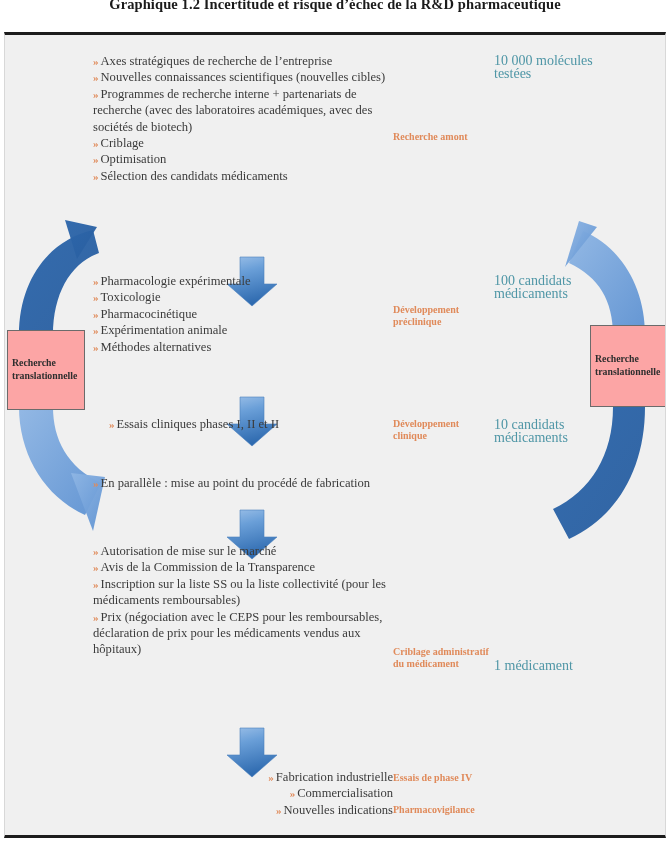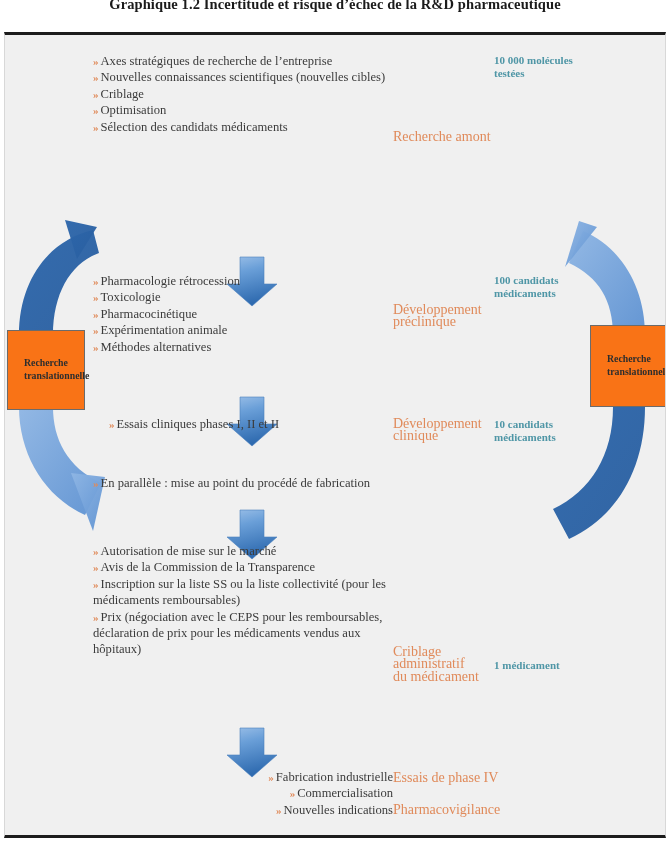--- a/index.html
+++ b/index.html
@@ -53,46 +53,46 @@
     font-size:11px;
     letter-spacing:-1px;
     margin-right:3px;
   }
 
   
   .note-orange{
     position:absolute;
     color:#e08a5a;
     font-family:"Liberation Serif", serif;
+    font-size:10px;
+    line-height:12.4px;
+    font-weight:700;
+  }
+  .note-teal{
+    position:absolute;
+    color:#4f96a6;
+    font-family:"Liberation Serif", serif;
     font-size:14px;
-    line-height:12.4px;
+    line-height:13.2px;
     font-weight:400;
   }
-  .note-teal{
-    position:absolute;
-    color:#4f96a6;
-    font-family:"Liberation Serif", serif;
-    font-size:11px;
-    line-height:13.2px;
-    font-weight:700;
-  }
 
   
   .trans-box{
     position:absolute;
-    background:#f97316;
+    background:#fca5a5;
     border:1.4px solid #6b6b6b;
     box-sizing:border-box;
     color:#2e2e2e;
     font-family:"Liberation Serif", serif;
     font-size:9.8px;
     line-height:12.6px;
     font-weight:600;
     display:flex; align-items:center;
-    padding-left:16px;
+    padding-left:4px;
   }
   #trans-box-left{ left:2px;  top:295px; width:78px; height:80px; }
   #trans-box-right{ left:585px; top:290px; width:80px; height:82px; }
 </style>
 </head>
 <body>
 
 <div id="figure-title">Graphique 1.2 Incertitude et risque d’échec de la R&amp;D pharmaceutique</div>
 
 <div id="figure-frame">
@@ -165,36 +165,39 @@
     </svg>
 
     <div class="stage-block" style="left:88px; top:18px; width:300px;">
       <div class="stage-line">
         <span class="bullet">»</span><span>Axes stratégiques de recherche de l’entreprise</span>
       </div>
       <div class="stage-line">
         <span class="bullet">»</span><span>Nouvelles connaissances scientifiques (nouvelles cibles)</span>
       </div>
       <div class="stage-line">
+        <span class="bullet">»</span><span>Programmes de recherche interne + partenariats de recherche (avec des laboratoires académiques, avec des sociétés de biotech)</span>
+      </div>
+      <div class="stage-line">
         <span class="bullet">»</span><span>Criblage</span>
       </div>
       <div class="stage-line">
         <span class="bullet">»</span><span>Optimisation</span>
       </div>
       <div class="stage-line">
         <span class="bullet">»</span><span>Sélection des candidats médicaments</span>
       </div>
     </div>
     <div class="note-orange" style="left:388px; top:96px; width:110px;">Recherche amont</div>
     <div class="note-teal" style="left: 489px; top: 19px; width: 110px; white-space: pre-line;">10 000 molécules
 testées</div>
 
     <div class="stage-block" style="left:88px; top:238px; width:300px;">
       <div class="stage-line">
-        <span class="bullet">»</span><span>Pharmacologie rétrocession</span>
+        <span class="bullet">»</span><span>Pharmacologie expérimentale</span>
       </div>
       <div class="stage-line">
         <span class="bullet">»</span><span>Toxicologie</span>
       </div>
       <div class="stage-line">
         <span class="bullet">»</span><span>Pharmacocinétique</span>
       </div>
       <div class="stage-line">
         <span class="bullet">»</span><span>Expérimentation animale</span>
       </div>

